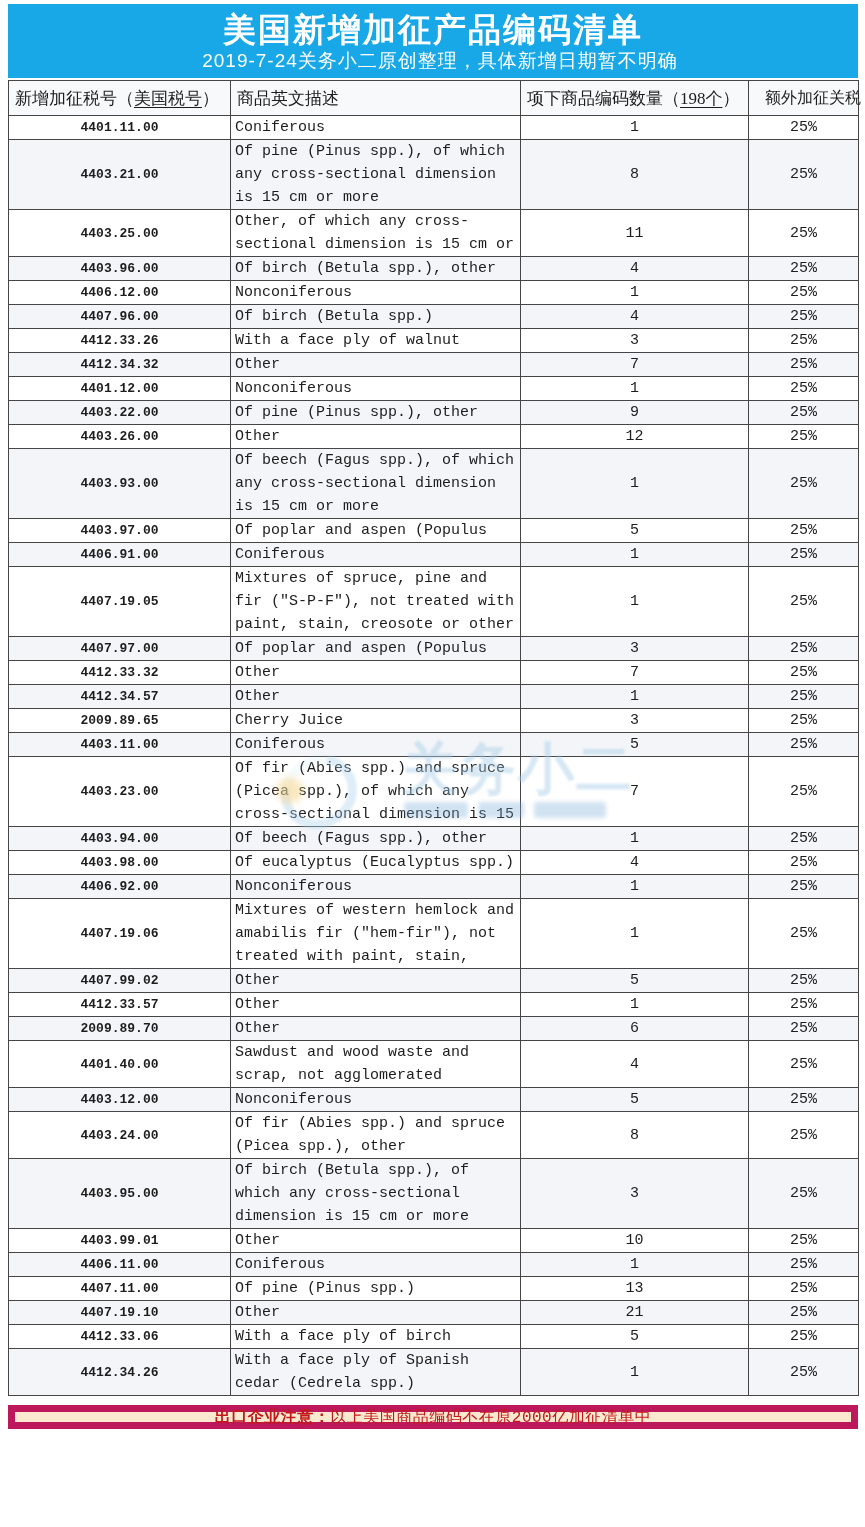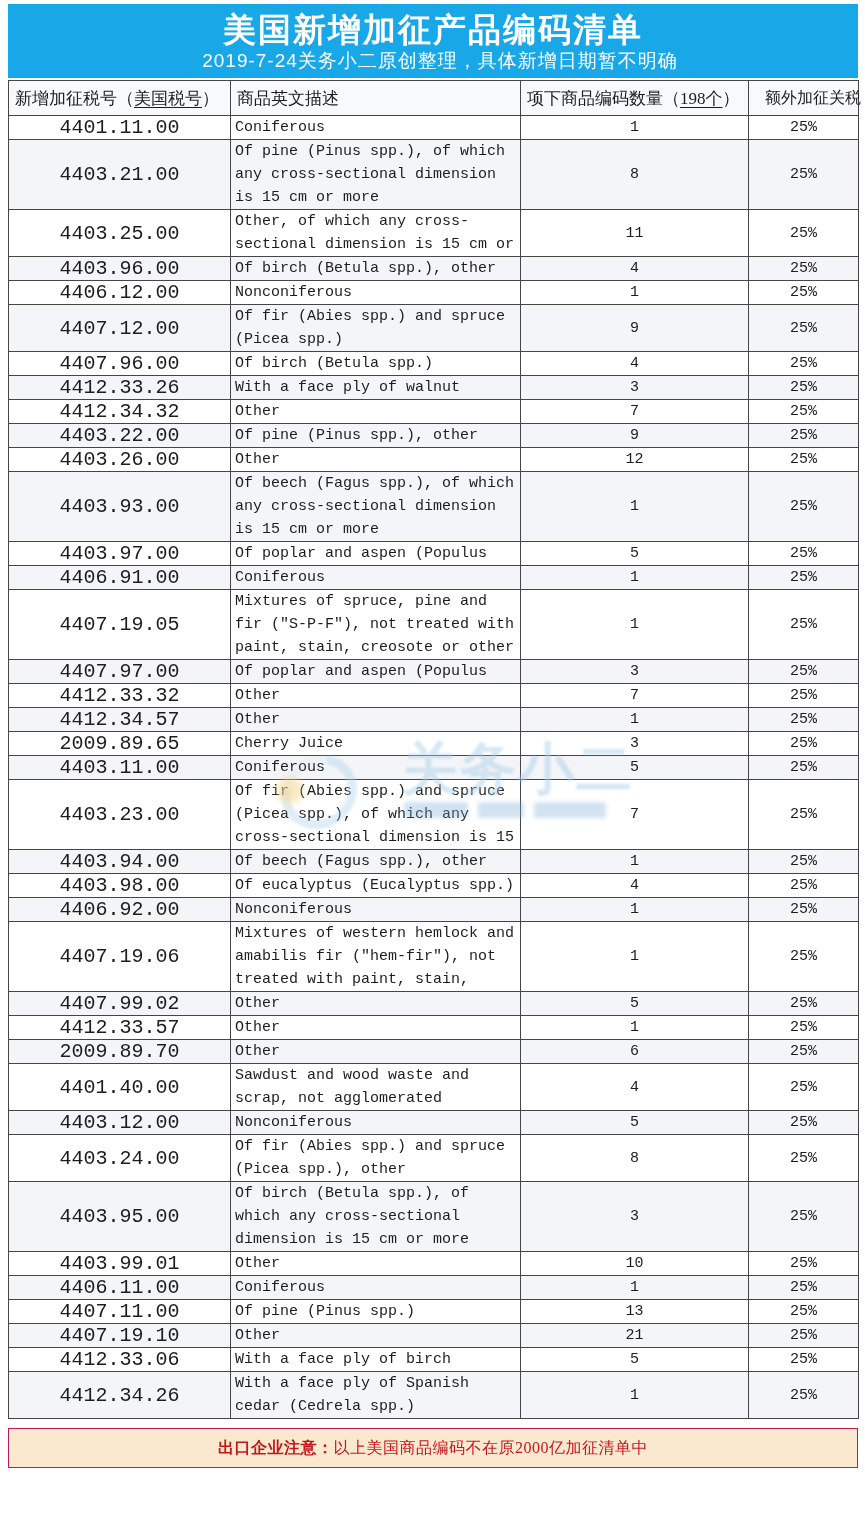--- a/index.html
+++ b/index.html
@@ -44,31 +44,31 @@
     height:35px;font-weight:normal;font-size:17px;text-align:left;
     padding:0 6px;background:#f7f9fa;vertical-align:middle;white-space:nowrap;
   }
   thead th.h-tariff{padding:0 16px;font-size:16px;}
   .u{text-decoration:underline;text-underline-offset:3px;}
   tbody td{
     font-family:"Liberation Mono","DejaVu Sans Mono",monospace;
     font-size:15px;line-height:23px;padding:0 4px;vertical-align:middle;
   }
   tbody tr:nth-child(even){background:var(--stripe,#f3f5f8);}
-  td.c-code{text-align:center;font-size:20px;}
+  td.c-code{text-align:center;font-size:13px;font-weight:bold;}
   td.c-desc{text-align:left;white-space:pre-line;}
   td.c-qty{text-align:center;}
   td.c-tariff{text-align:center;}
   
   .footer{
-    margin:9px 7px 0 8px;height:40px;
+    margin:9px 7px 0 8px;height:24px;
     background:var(--footer-bg,#fbe9cf);
-    border:1px solid #be185d;
+    border:7px solid #be185d;
     display:flex;align-items:center;justify-content:center;
-    font-size:16px;color:var(--footer-text,#c2181b);letter-spacing:.5px;
+    font-size:16px;color:var(--footer-text,#c2181b);letter-spacing:.5px;font-family:Liberation Mono, monospace;
   }
   .footer .label{font-weight:bold;}
   
   .watermark{
     position:absolute;top:738px;left:272px;width:350px;height:100px;
     pointer-events:none;opacity:.85;
   }
   .wm-logo{
     position:absolute;left:8px;top:18px;width:78px;height:72px;
     border:9px solid rgba(170,208,234,.45);
@@ -150,27 +150,20 @@
     <td class="c-tariff">25%</td>
   </tr>
 
   <tr>
     <td class="c-code">4406.12.00</td>
     <td class="c-desc">Nonconiferous</td>
     <td class="c-qty">1</td>
     <td class="c-tariff">25%</td>
   </tr>
 
-  <tr>
-    <td class="c-code">4407.12.00</td>
-    <td class="c-desc">Of fir (Abies spp.) and spruce
-(Picea spp.)</td>
-    <td class="c-qty">9</td>
-    <td class="c-tariff">25%</td>
-  </tr>
 
   <tr>
     <td class="c-code">4407.96.00</td>
     <td class="c-desc">Of birch (Betula spp.)</td>
     <td class="c-qty">4</td>
     <td class="c-tariff">25%</td>
   </tr>
 
   <tr>
     <td class="c-code">4412.33.26</td>
@@ -179,20 +172,26 @@
     <td class="c-tariff">25%</td>
   </tr>
 
   <tr>
     <td class="c-code">4412.34.32</td>
     <td class="c-desc">Other</td>
     <td class="c-qty">7</td>
     <td class="c-tariff">25%</td>
   </tr>
 
+  <tr>
+    <td class="c-code">4401.12.00</td>
+    <td class="c-desc">Nonconiferous</td>
+    <td class="c-qty">1</td>
+    <td class="c-tariff">25%</td>
+  </tr>
 
   <tr>
     <td class="c-code">4403.22.00</td>
     <td class="c-desc">Of pine (Pinus spp.), other</td>
     <td class="c-qty">9</td>
     <td class="c-tariff">25%</td>
   </tr>
 
   <tr>
     <td class="c-code">4403.26.00</td>

